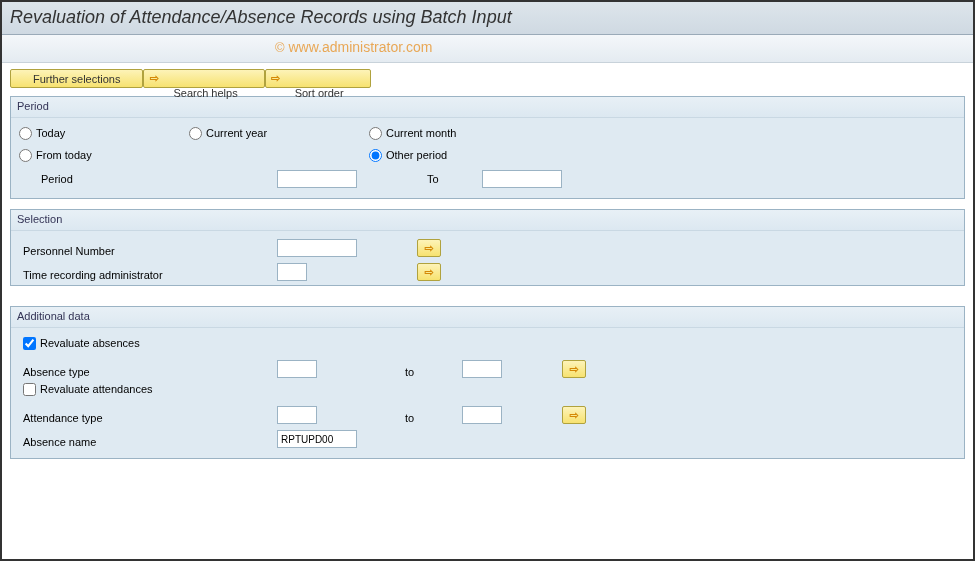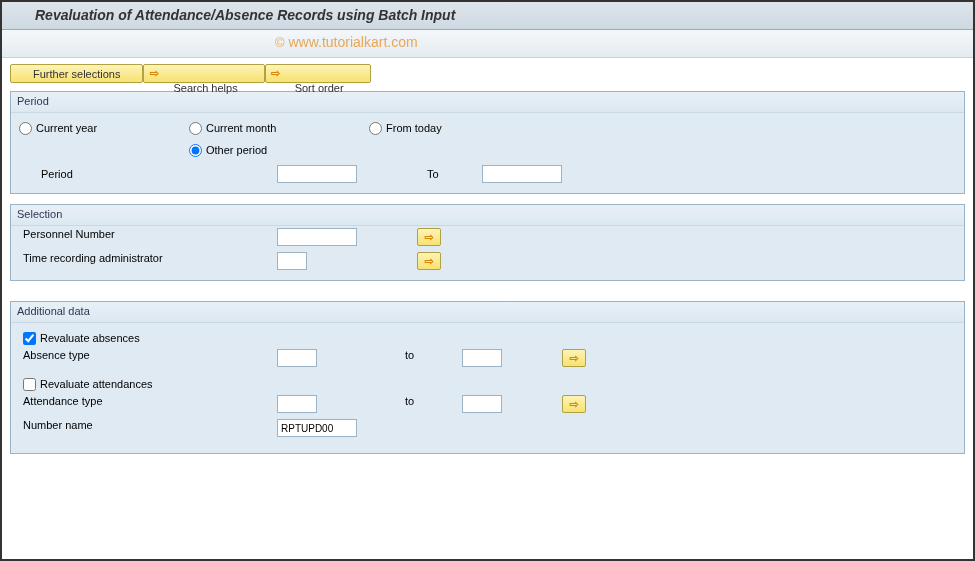--- a/index.html
+++ b/index.html
@@ -12,25 +12,24 @@
       border: 2px solid #333;
       overflow: hidden;
       position: relative;
     }
     .header-bar {
       background: linear-gradient(#dde5eb, #cfd9e2);
       border-bottom: 1px solid #9aaab8;
       padding: 5px 8px 6px 8px;
     }
     .header-title {
-      font-size: 14px;
-      font-weight: bold;
+      font-size: 18px;
+      font-weight: normal;
       font-style: italic;
       color: #333;
-      margin-left: 25px;
     }
     .sub-header-bar {
       background: linear-gradient(#f4f7fa, #e4ebf1);
       height: 28px;
       border-bottom: 1px solid #c8d2da;
       position: relative;
     }
     .watermark {
       position: absolute;
       left: 273px;
@@ -106,21 +105,21 @@
       padding: 0 3px;
       font-size: 10px;
     }
     .w80 { width: 80px; }
     .w40 { width: 40px; }
     .w30 { width: 30px; }
     .to-lbl { width: 55px; text-align: left; margin-left: 70px; }
 
     .sel-row {
       display: flex;
-      align-items: flex-start;
+      align-items: flex-end;
       height: 24px;
     }
     .sel-row .slabel { width: 258px; padding-left: 4px; }
     .sel-row .col-a { width: 100px; }
     .sel-row .col-to { width: 85px; text-align: left; padding-left: 28px; }
     .sel-row .col-b { width: 100px; }
     .sel-row .col-btn { width: 60px; }
 
     .icon-btn {
       display: inline-flex;
@@ -143,21 +142,21 @@
   </style>
 </head>
 <body>
 
 <div class="header-bar">
   <span class="header-title">Revaluation of Attendance/Absence Records using Batch Input</span>
 </div>
 <div class="sub-header-bar">
   <div class="watermark">
     <span class="copy">©</span>
-    <span>www.tutorialkart.com</span>
+    <span>www.administrator.com</span>
   </div>
 </div>
 
 <div class="content">
 
   <div class="toolbar-row">
     <button class="sap-btn no-icon">
       <span class="lbl">Further selections</span>
     </button>
     <button class="sap-btn has-icon">
@@ -169,20 +168,24 @@
       <span class="lbl">Sort order</span>
     </button>
   </div>
 
   <div class="group-box">
     <div class="group-title">Period</div>
     <div class="group-body">
       <div class="period-grid">
         <label class="radio-opt">
           <input type="radio" name="period" style="">
+          <span>Today</span>
+        </label>
+        <label class="radio-opt">
+          <input type="radio" name="period" style="">
           <span>Current year</span>
         </label>
         <label class="radio-opt">
           <input type="radio" name="period" style="">
           <span>Current month</span>
         </label>
         <label class="radio-opt">
           <input type="radio" name="period" style="">
           <span>From today</span>
         </label>
@@ -253,19 +256,19 @@
         <div class="col-a"><input class="txt-in w40" value="" style=""></div>
         <div class="col-to"><span>to</span></div>
         <div class="col-b"><input class="txt-in w40" value="" style=""></div>
         <div class="col-btn">
           <button class="icon-btn">
             <span>⇨</span>
           </button>
         </div>
       </div>
       <div class="sel-row">
-        <span class="slabel">Number name</span>
+        <span class="slabel">Absence name</span>
         <div class="col-a"><input class="txt-in w80" value="RPTUPD00" style=""></div>
       </div>
     </div>
   </div>
 
 </div>
 
 </body></html>

